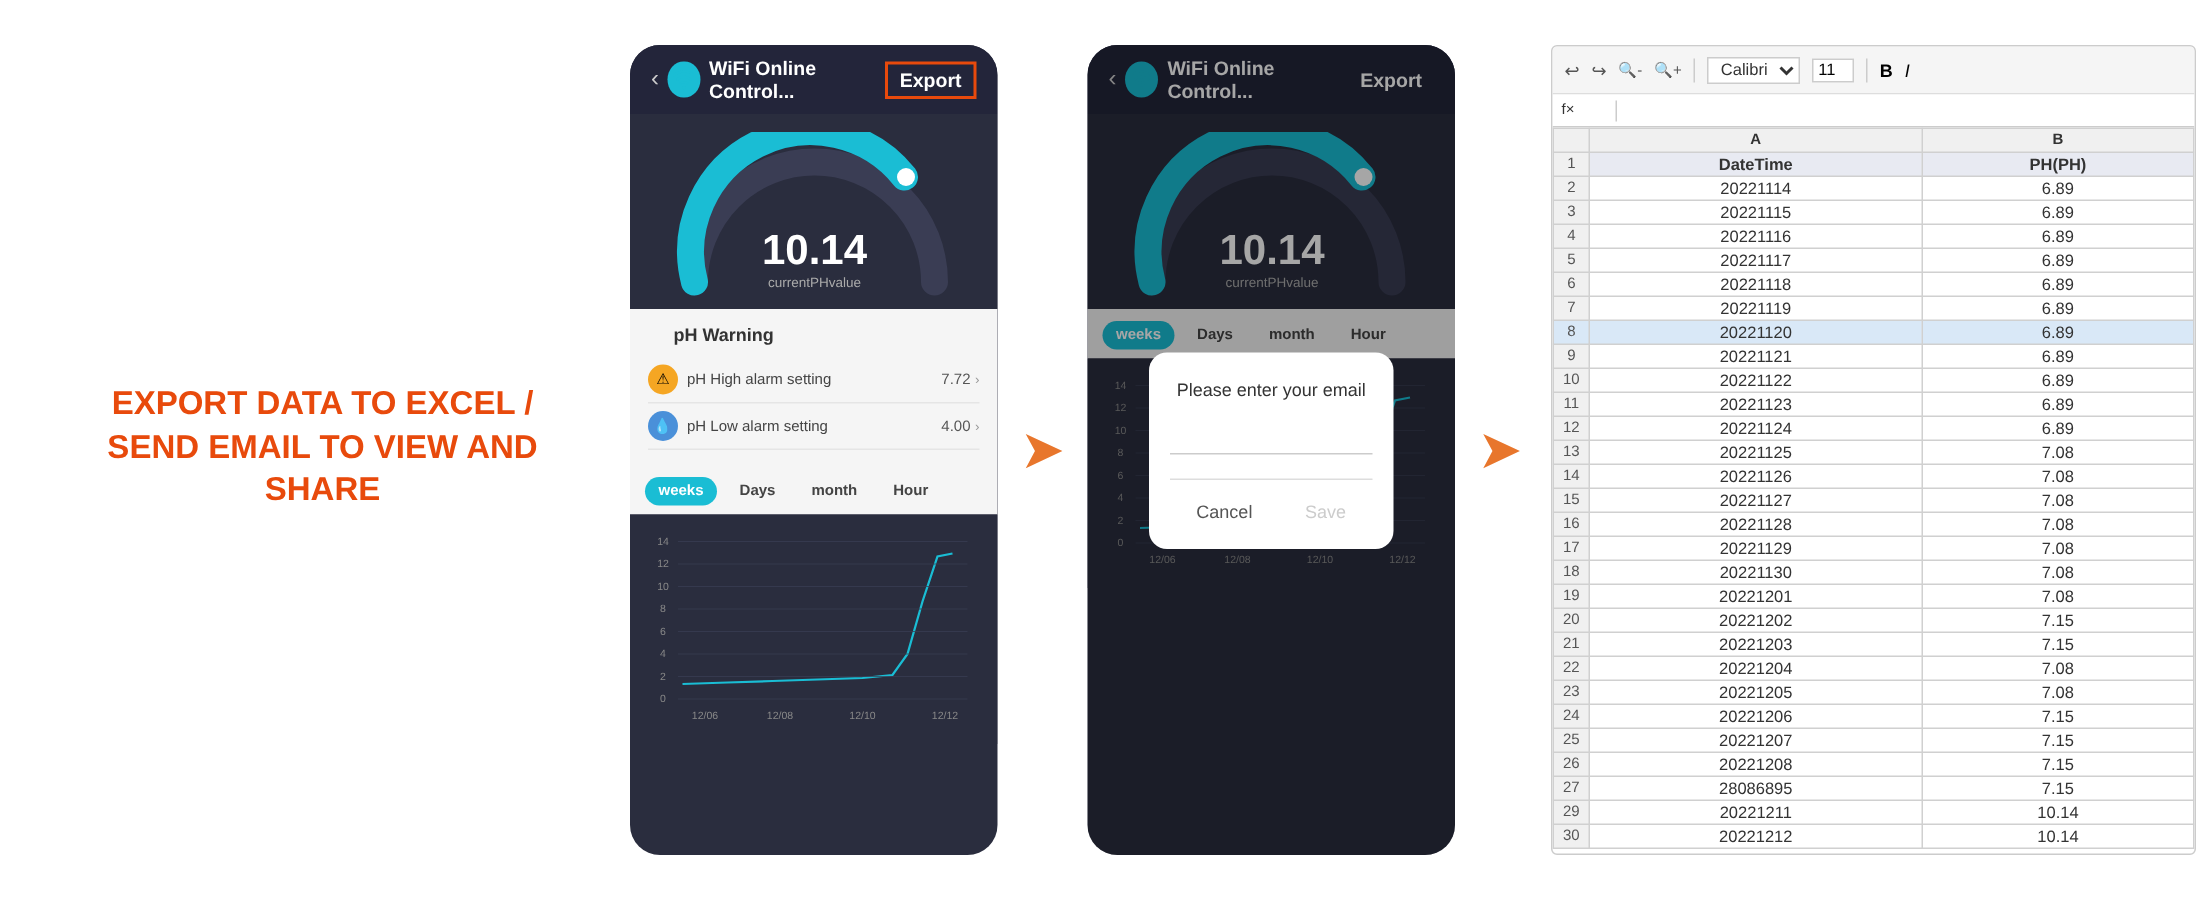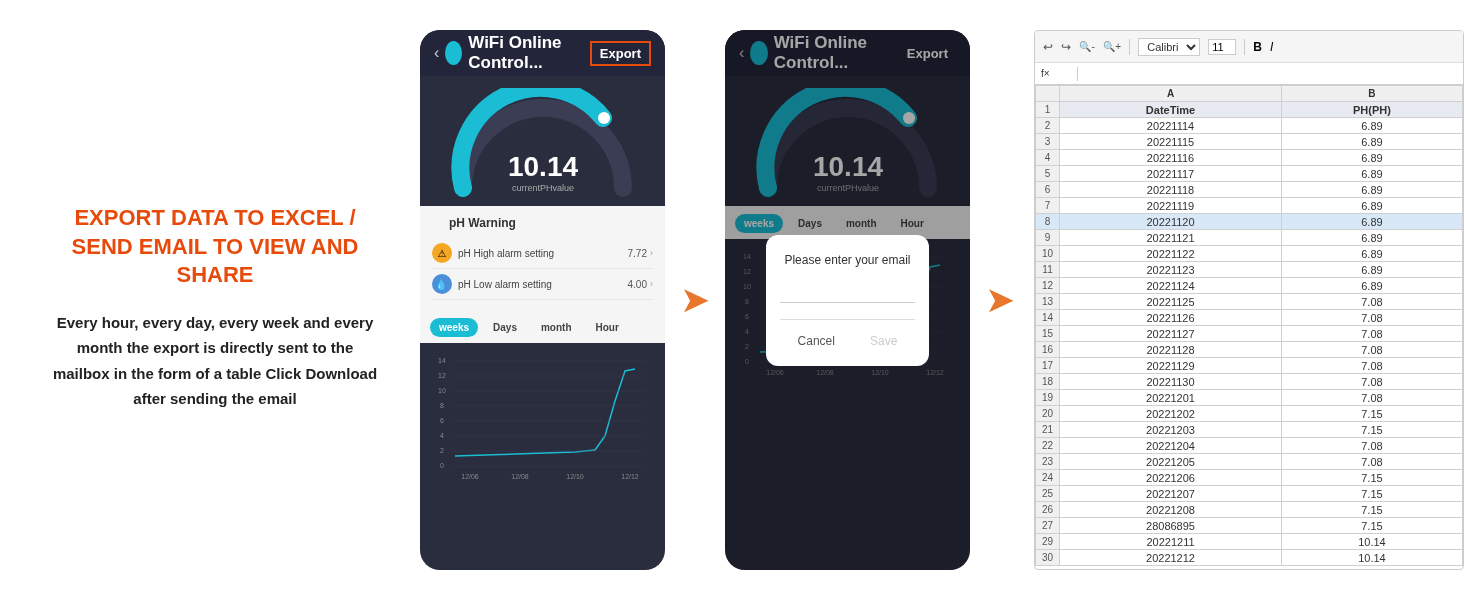--- a/index.html
+++ b/index.html
@@ -69,21 +69,21 @@
       width: 24px;
       height: 24px;
       border-radius: 50%;
       background: #1abdd4;
       display: flex; align-items: center; justify-content: center;
       font-size: 10px;
       color: white;
     }
     .phone-title {
       color: #fff;
-      font-size: 17px;
+      font-size: 13px;
       font-weight: 600;
     }
     .export-btn {
       color: #fff;
       font-size: 13px;
       font-weight: 600;
       padding: 3px 8px;
     }
     .export-btn-highlight {
       border: 2px solid #e84a0c;
@@ -337,21 +337,20 @@
     }
     .col-a { text-align: center; color: #333; }
     .col-b { text-align: center; color: #333; }
     .row-highlight td { background: #d9e8f7; }
   </style>
 </head>
 <body>
 
 <div class="left-section">
   <div class="main-title">EXPORT DATA TO EXCEL / SEND EMAIL TO VIEW AND SHARE</div>
-  <p class="description">Every hour, every day, every week and every month the export is directly sent to the mailbox in the form of a table Click Download after sending the email</p>
 </div>
 
 <div class="phone-mockup">
   <div class="phone-header">
     <div class="phone-header-left">
       <span class="back-arrow">‹</span>
       <div class="wifi-icon-circle">
         <svg width="14" height="14" viewBox="0 0 14 14">
             <path d="M7 11.5a1 1 0 1 1 0 2 1 1 0 0 1 0-2zm0-3.5c1.2 0 2.3.5 3.1 1.3l-1 1a3 3 0 0 0-4.2 0l-1-1A4.5 4.5 0 0 1 7 8zm0-3.5c2.1 0 4 .9 5.4 2.3l-1 1A5.5 5.5 0 0 0 7 6a5.5 5.5 0 0 0-4.4 1.8l-1-1A7 7 0 0 1 7 4.5zm0-3.5c3 0 5.7 1.2 7.7 3.2l-1 1A8.5 8.5 0 0 0 7 2.5a8.5 8.5 0 0 0-6.7 2.7l-1-1A10 10 0 0 1 7 1z" fill="#1abdd4"></path>
           </svg>

